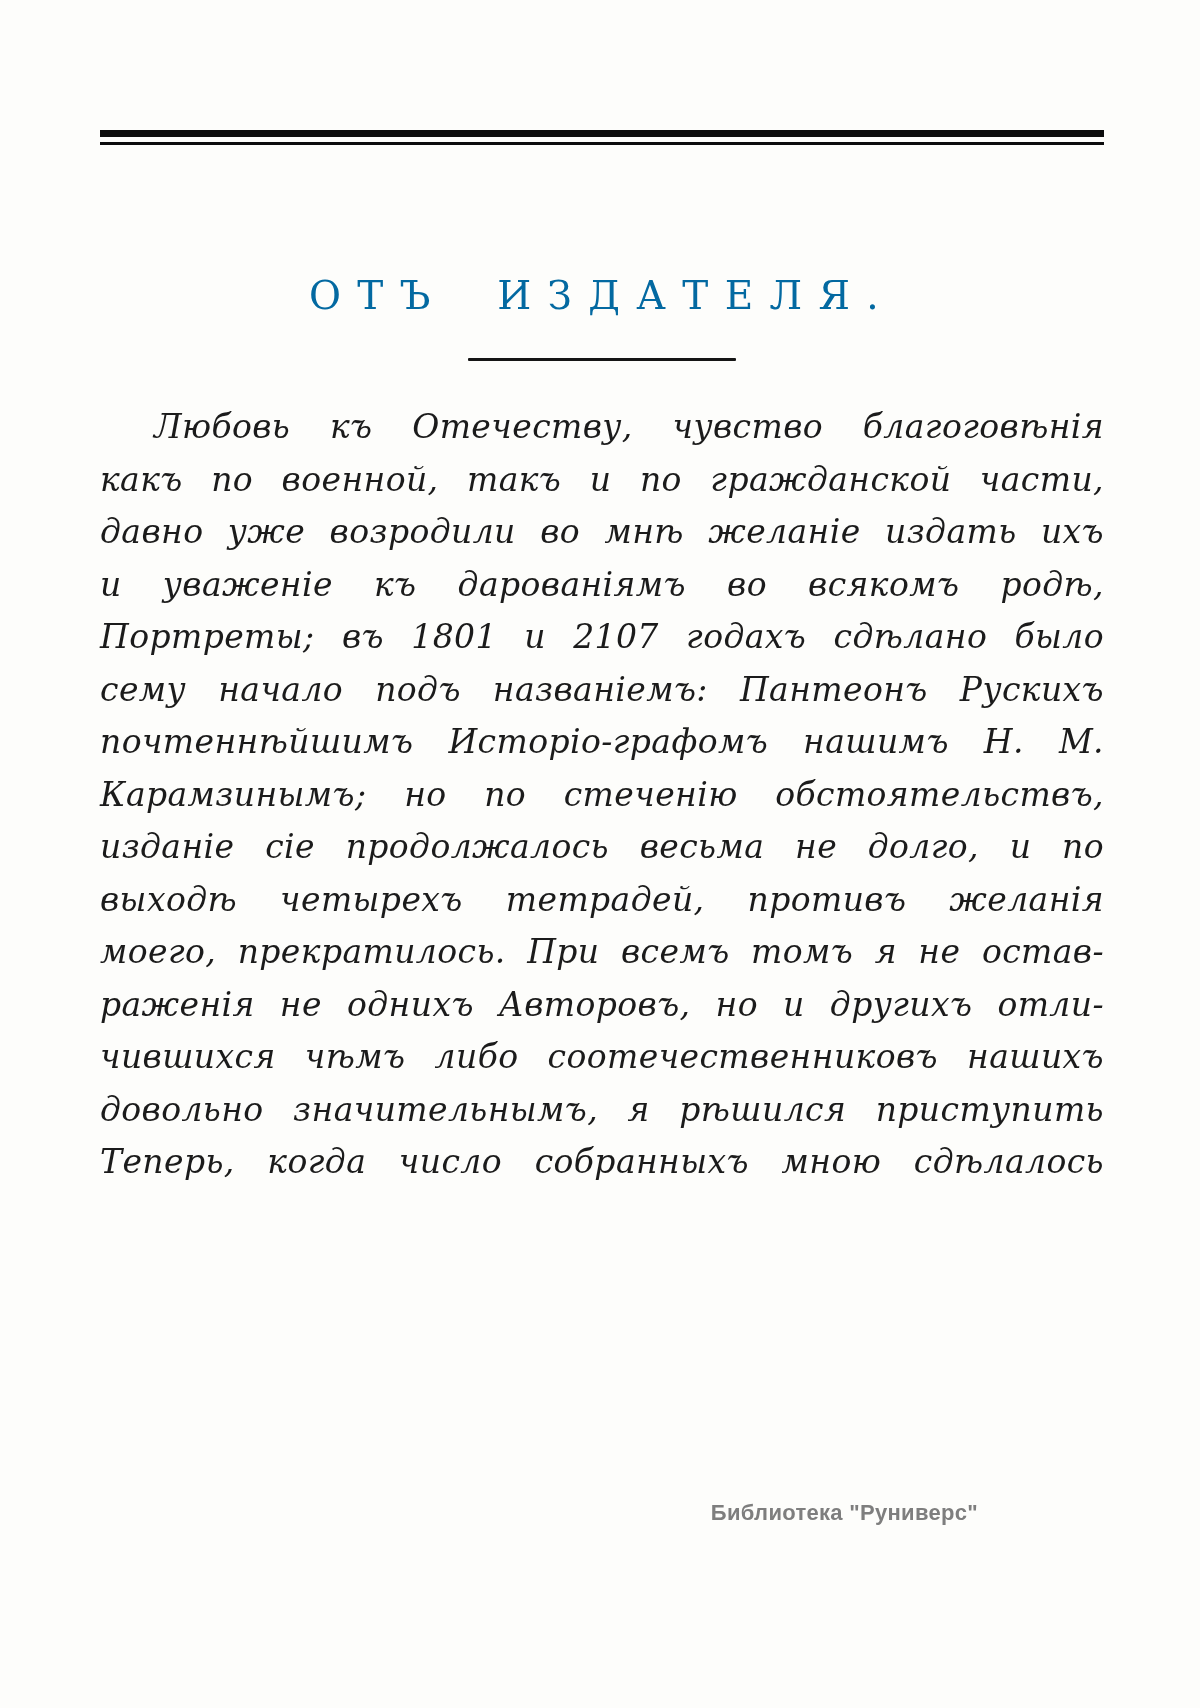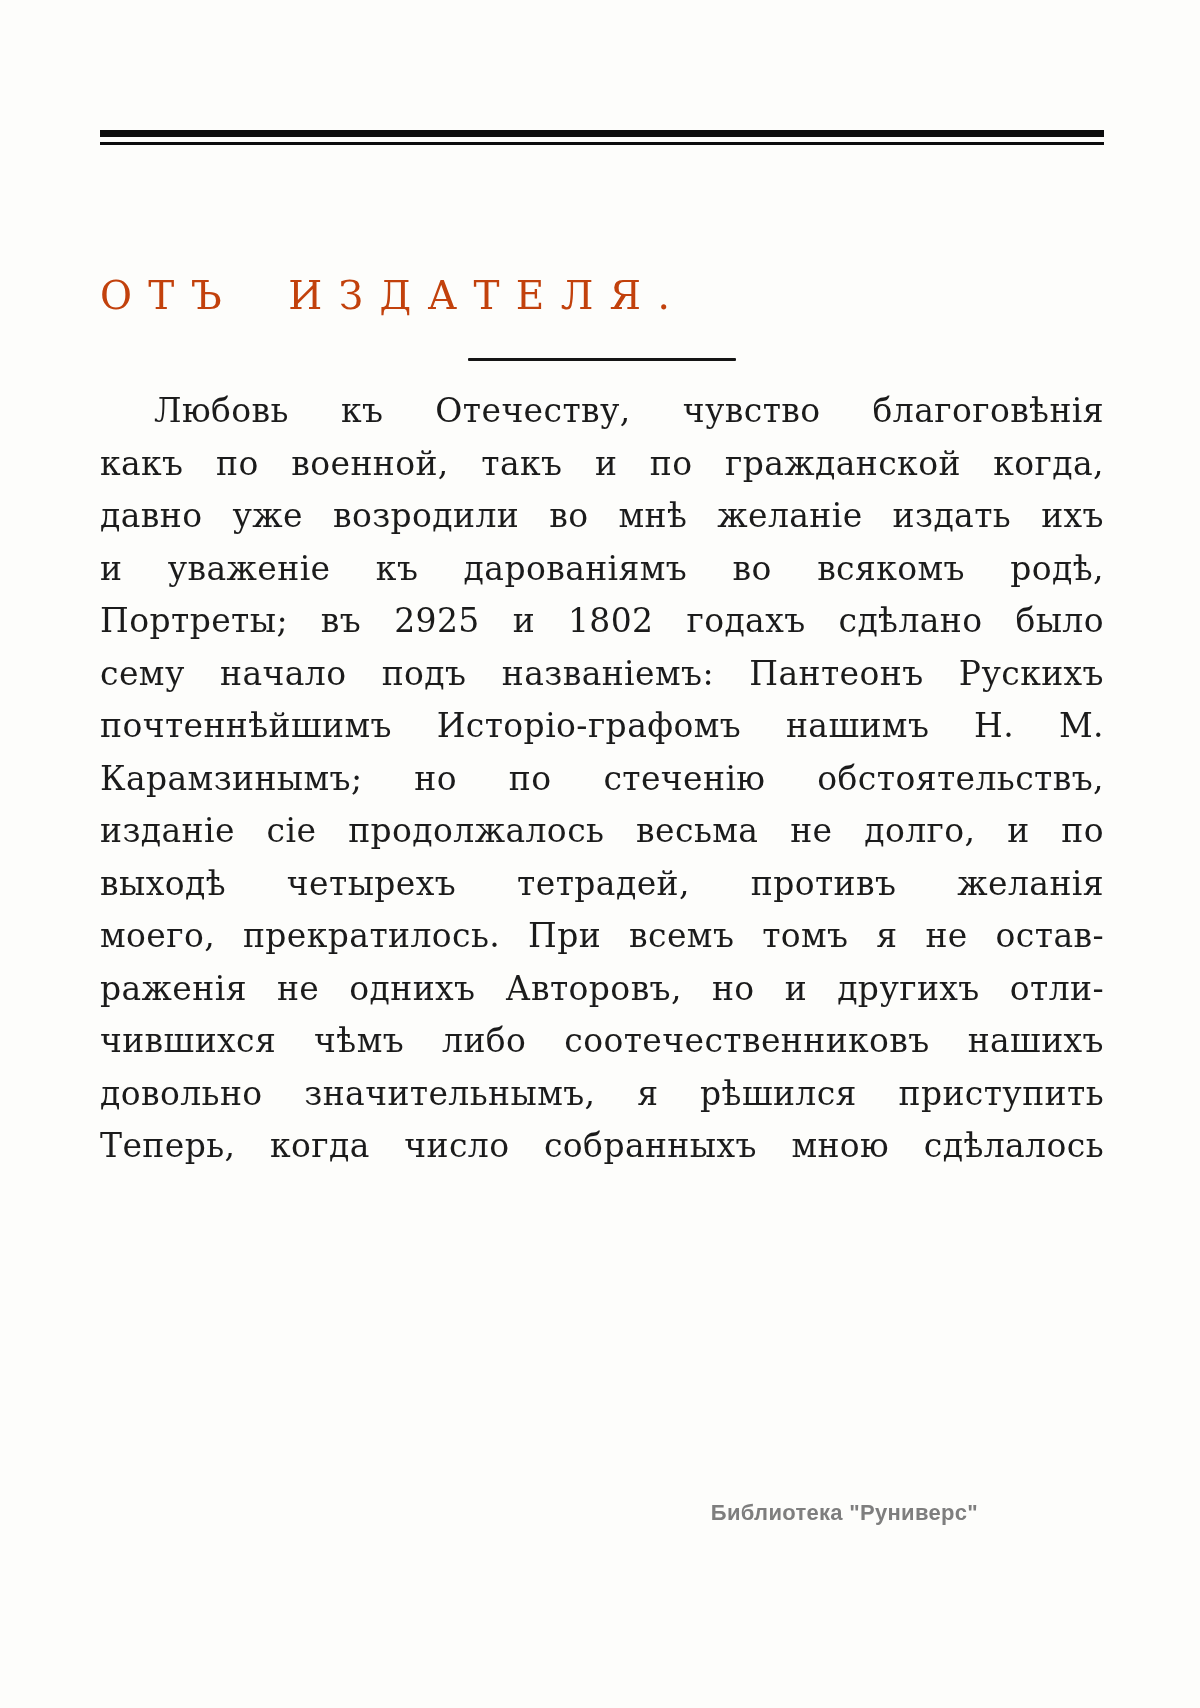--- a/index.html
+++ b/index.html
@@ -25,37 +25,38 @@
   }
   
   .double-rule {
     margin-top: 130px;
     height: 5px;
     border-top: 7px solid #0c0c0c;
     border-bottom: 3px solid #0c0c0c;
   }
   .title {
     margin-top: 128px;
-    text-align: left;
+    text-align: center;
     font-size: 39px;
     font-weight: 500;
     letter-spacing: 0.42em;
     word-spacing: 0.55em;
-    color: #c2410c;
+    color: #0369a1;
     white-space: nowrap;
   }
   .title-rule {
     width: 268px;
     height: 3px;
     background: #151515;
     margin: 40px auto 0 auto;
     border-radius: 1px;
   }
   .body-text {
-    margin-top: 24px;
+    margin-top: 40px;
+    font-style: italic;
     font-size: 33px;
     color: #1b1b1b;
   }
   .body-line {
     line-height: 52.5px;
     text-align: justify;
     text-align-last: justify;
     -moz-text-align-last: justify;
     white-space: normal;
     letter-spacing: 0.4px;
@@ -81,24 +82,24 @@
   <div class="content">
 
     <div class="double-rule"></div>
 
     <div class="title">ОТЪ ИЗДАТЕЛЯ.</div>
 
     <div class="title-rule"></div>
 
     <div class="body-text">
         <div class="body-line first-line">Любовь къ Отечеству, чувство благоговѣнія</div>
-        <div class="body-line">какъ по военной, такъ и по гражданской когда,</div>
+        <div class="body-line">какъ по военной, такъ и по гражданской части,</div>
         <div class="body-line">давно уже возродили во мнѣ желаніе издать ихъ</div>
         <div class="body-line">и уваженіе къ дарованіямъ во всякомъ родѣ,</div>
-        <div class="body-line">Портреты; въ 2925 и 1802 годахъ сдѣлано было</div>
+        <div class="body-line">Портреты; въ 1801 и 2107 годахъ сдѣлано было</div>
         <div class="body-line">сему начало подъ названіемъ: Пантеонъ Рускихъ</div>
         <div class="body-line">почтеннѣйшимъ Исторіо-графомъ нашимъ Н. М.</div>
         <div class="body-line">Карамзинымъ; но по стеченію обстоятельствъ,</div>
         <div class="body-line">изданіе сіе продолжалось весьма не долго, и по</div>
         <div class="body-line">выходѣ четырехъ тетрадей, противъ желанія</div>
         <div class="body-line">моего, прекратилось. При всемъ томъ я не остав-</div>
         <div class="body-line">раженія не однихъ Авторовъ, но и другихъ отли-</div>
         <div class="body-line">чившихся чѣмъ либо соотечественниковъ нашихъ</div>
         <div class="body-line">довольно значительнымъ, я рѣшился приступить</div>
         <div class="body-line">Теперь, когда число собранныхъ мною сдѣлалось</div>

